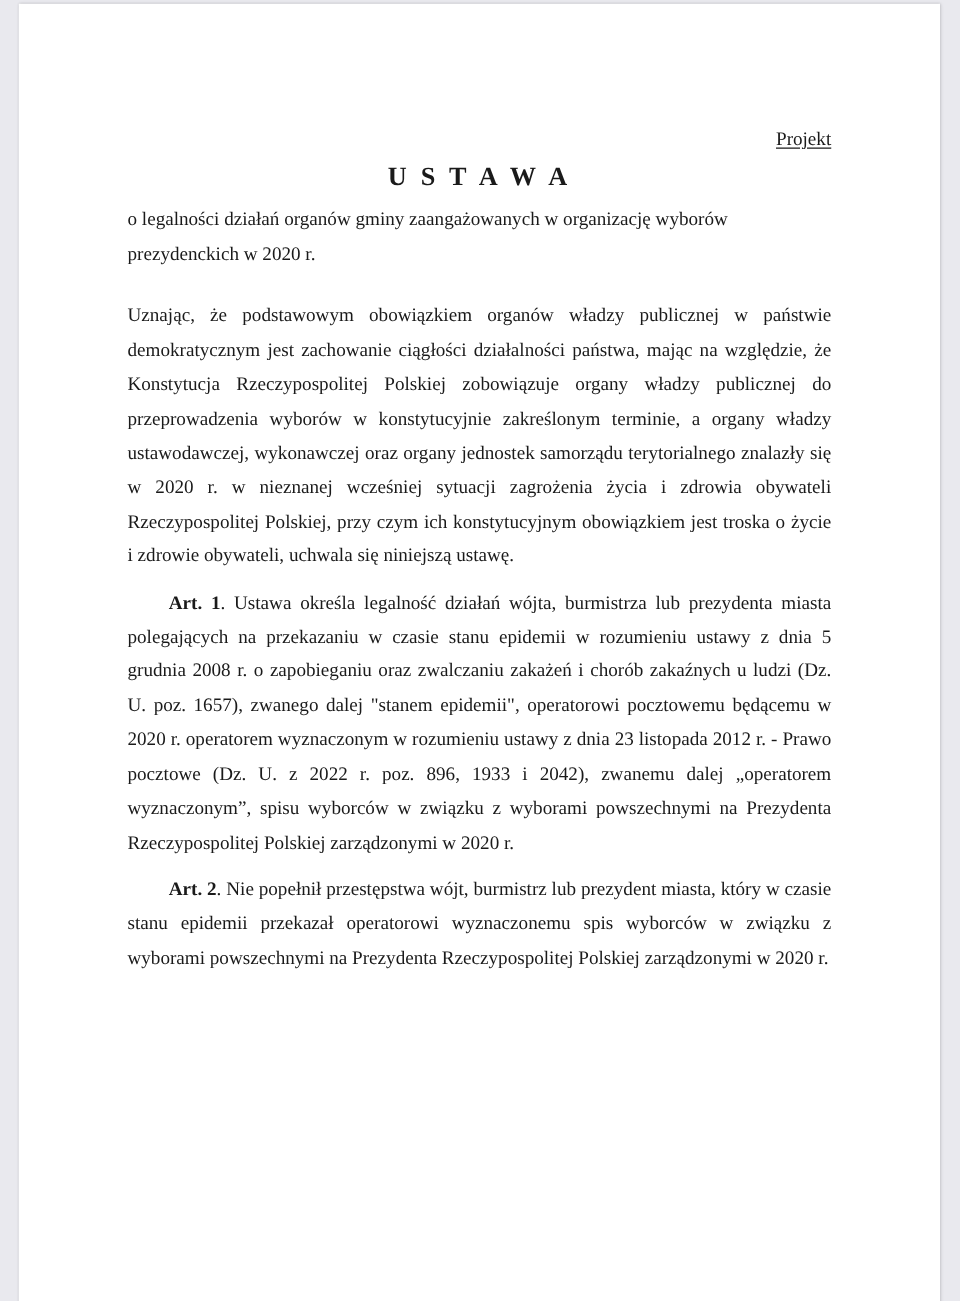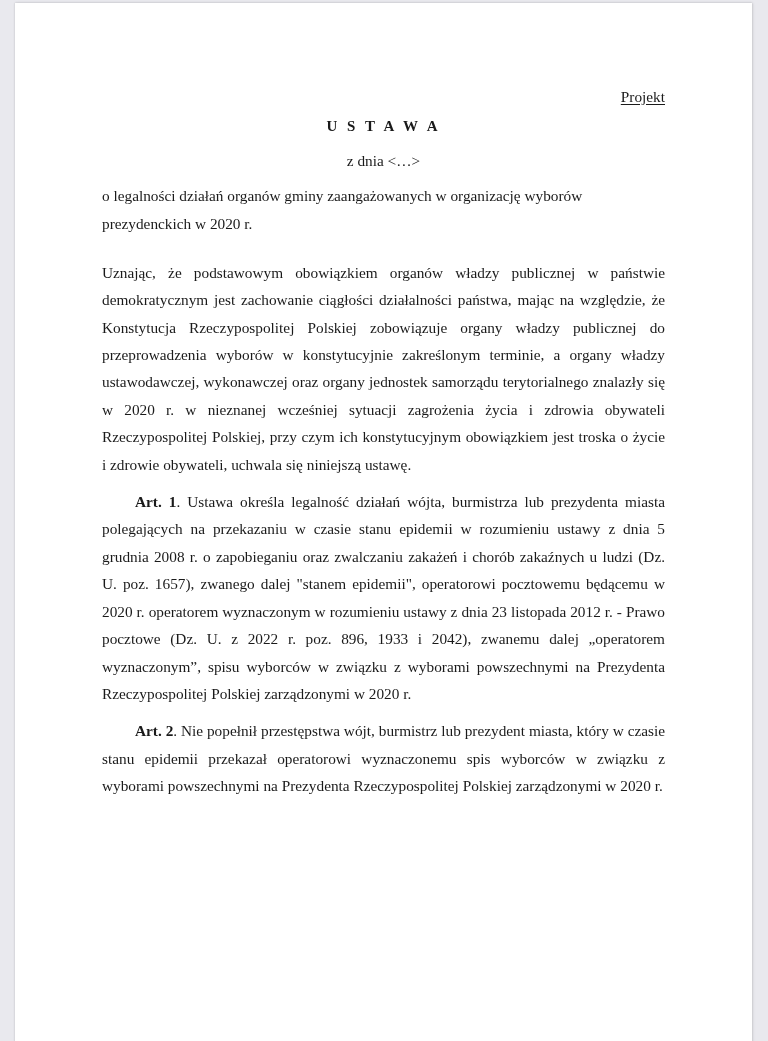--- a/index.html
+++ b/index.html
@@ -20,38 +20,38 @@
     left: 15px;
     top: 3px;
     width: 737px;
     height: 1050px;
     background: #ffffff;
     box-shadow: 0 0 2px rgba(0,0,0,0.18), 1px 0 3px rgba(0,0,0,0.08);
   }
   .content {
     position: absolute;
     left: 87px;
-    top: 80px;
+    top: 95px;
     width: 563px;
     font-size: 15.3px;
     line-height: 27.4px;
   }
   .projekt {
     text-align: right;
     text-decoration: underline;
     text-underline-offset: 2px;
     margin: 0;
     height: 27px;
   }
   .title {
     text-align: center;
     font-weight: bold;
     letter-spacing: 3px;
     margin: 3px 0 0 0;
-    font-size: 15px;
+    font-size: 21px;
   }
   .date {
     text-align: center;
     margin: 7px 0 0 0;
   }
   .subject {
     text-align: left;
     font-weight: normal;
     margin: 7px 0 0 0;
     line-height: 28px;
@@ -72,21 +72,20 @@
     margin-top: 10px;
   }
 </style>
 </head>
 <body>
 
 <div class="page">
   <div class="content">
     <p class="projekt">Projekt</p>
     <p class="title">U S T A W A</p>
-    <p class="date">z dnia &lt;…&gt;</p>
     <p class="subject">o legalności działań organów gminy zaangażowanych w organizację wyborów prezydenckich w 2020 r.</p>
     <p class="preamble">Uznając, że podstawowym obowiązkiem organów władzy publicznej w państwie demokratycznym jest zachowanie ciągłości działalności państwa, mając na względzie, że Konstytucja Rzeczypospolitej Polskiej zobowiązuje organy władzy publicznej do przeprowadzenia wyborów w konstytucyjnie zakreślonym terminie, a organy władzy ustawodawczej, wykonawczej oraz organy jednostek samorządu terytorialnego znalazły się w 2020 r. w nieznanej wcześniej sytuacji zagrożenia życia i zdrowia obywateli Rzeczypospolitej Polskiej, przy czym ich konstytucyjnym obowiązkiem jest troska o życie i zdrowie obywateli, uchwala się niniejszą ustawę.</p>
 
     <p class="article first"><span class="art-label">Art. 1</span><span>. Ustawa określa legalność działań wójta, burmistrza lub prezydenta miasta polegających na przekazaniu w czasie stanu epidemii w rozumieniu ustawy z dnia 5 grudnia 2008 r. o zapobieganiu oraz zwalczaniu zakażeń i chorób zakaźnych u ludzi (Dz. U. poz. 1657), zwanego dalej "stanem epidemii", operatorowi pocztowemu będącemu w 2020 r. operatorem wyznaczonym w rozumieniu ustawy z dnia 23 listopada 2012 r. - Prawo pocztowe (Dz. U. z 2022 r. poz. 896, 1933 i 2042), zwanemu dalej „operatorem wyznaczonym”, spisu wyborców w związku z wyborami powszechnymi na Prezydenta Rzeczypospolitej Polskiej zarządzonymi w 2020 r.</span></p>
 
     <p class="article"><span class="art-label">Art. 2</span><span>. Nie popełnił przestępstwa wójt, burmistrz lub prezydent miasta, który w czasie stanu epidemii przekazał operatorowi wyznaczonemu spis wyborców w związku z wyborami powszechnymi na Prezydenta Rzeczypospolitej Polskiej zarządzonymi w 2020 r.</span></p>
 
 
 
   </div>

